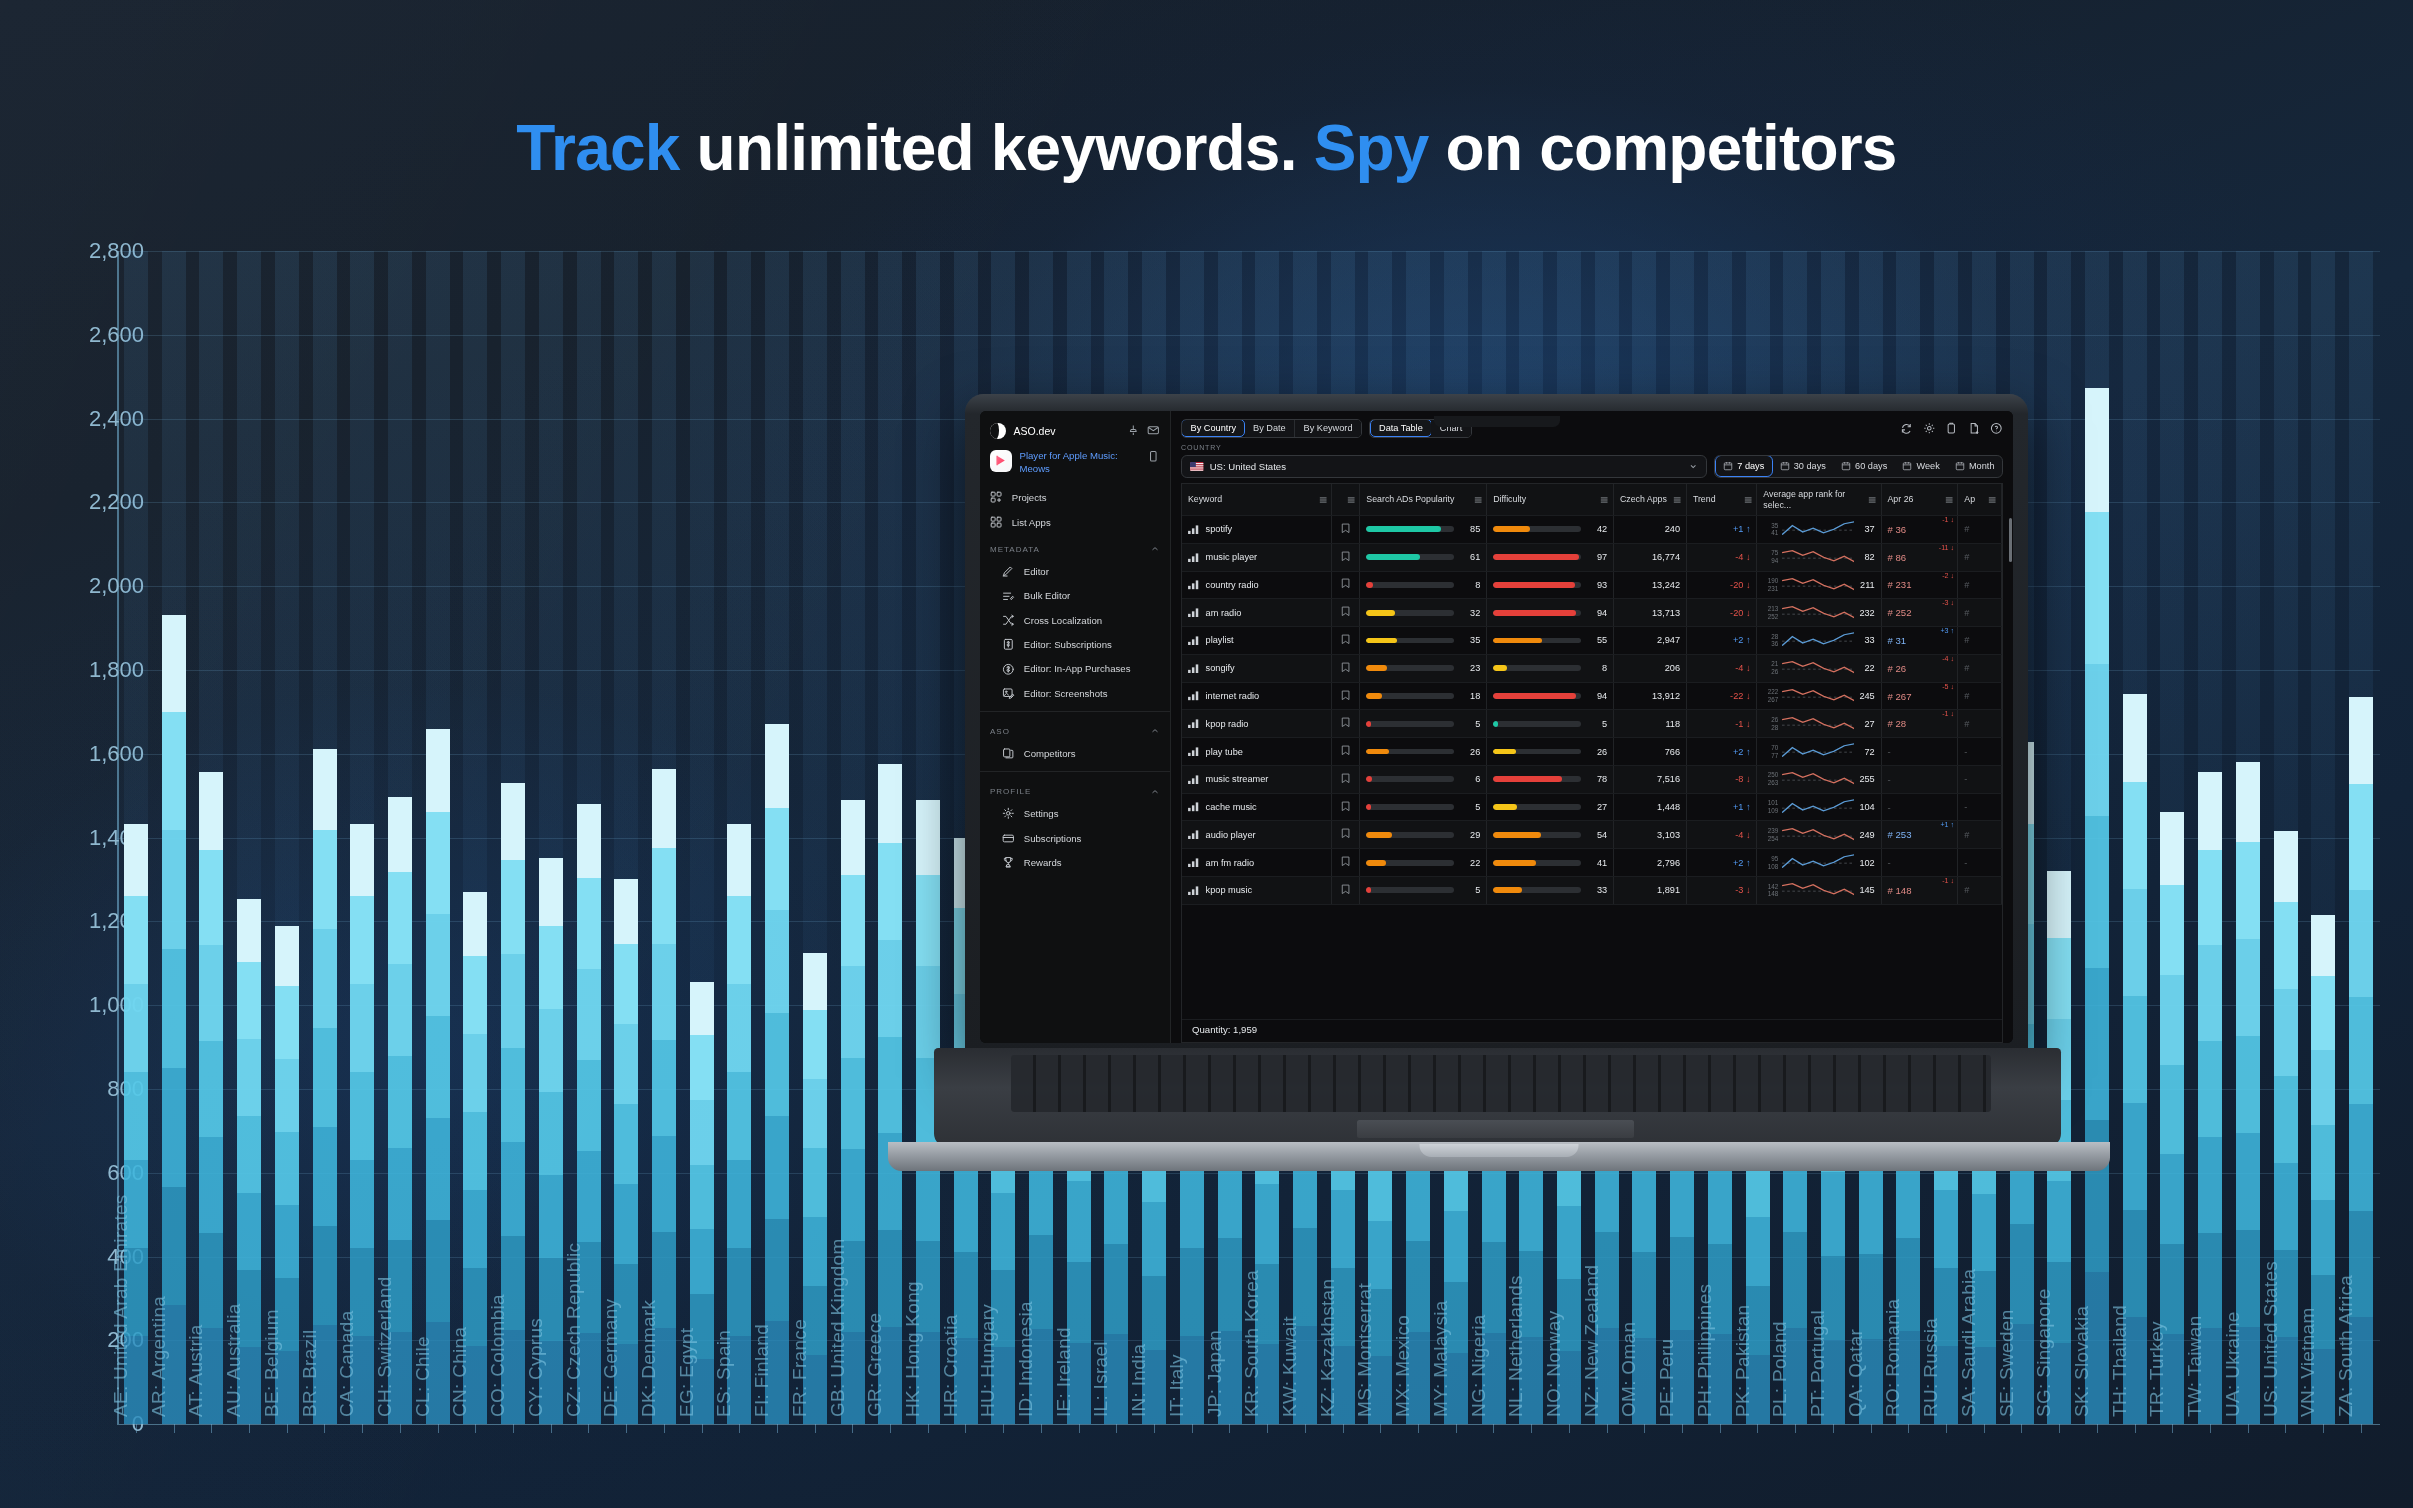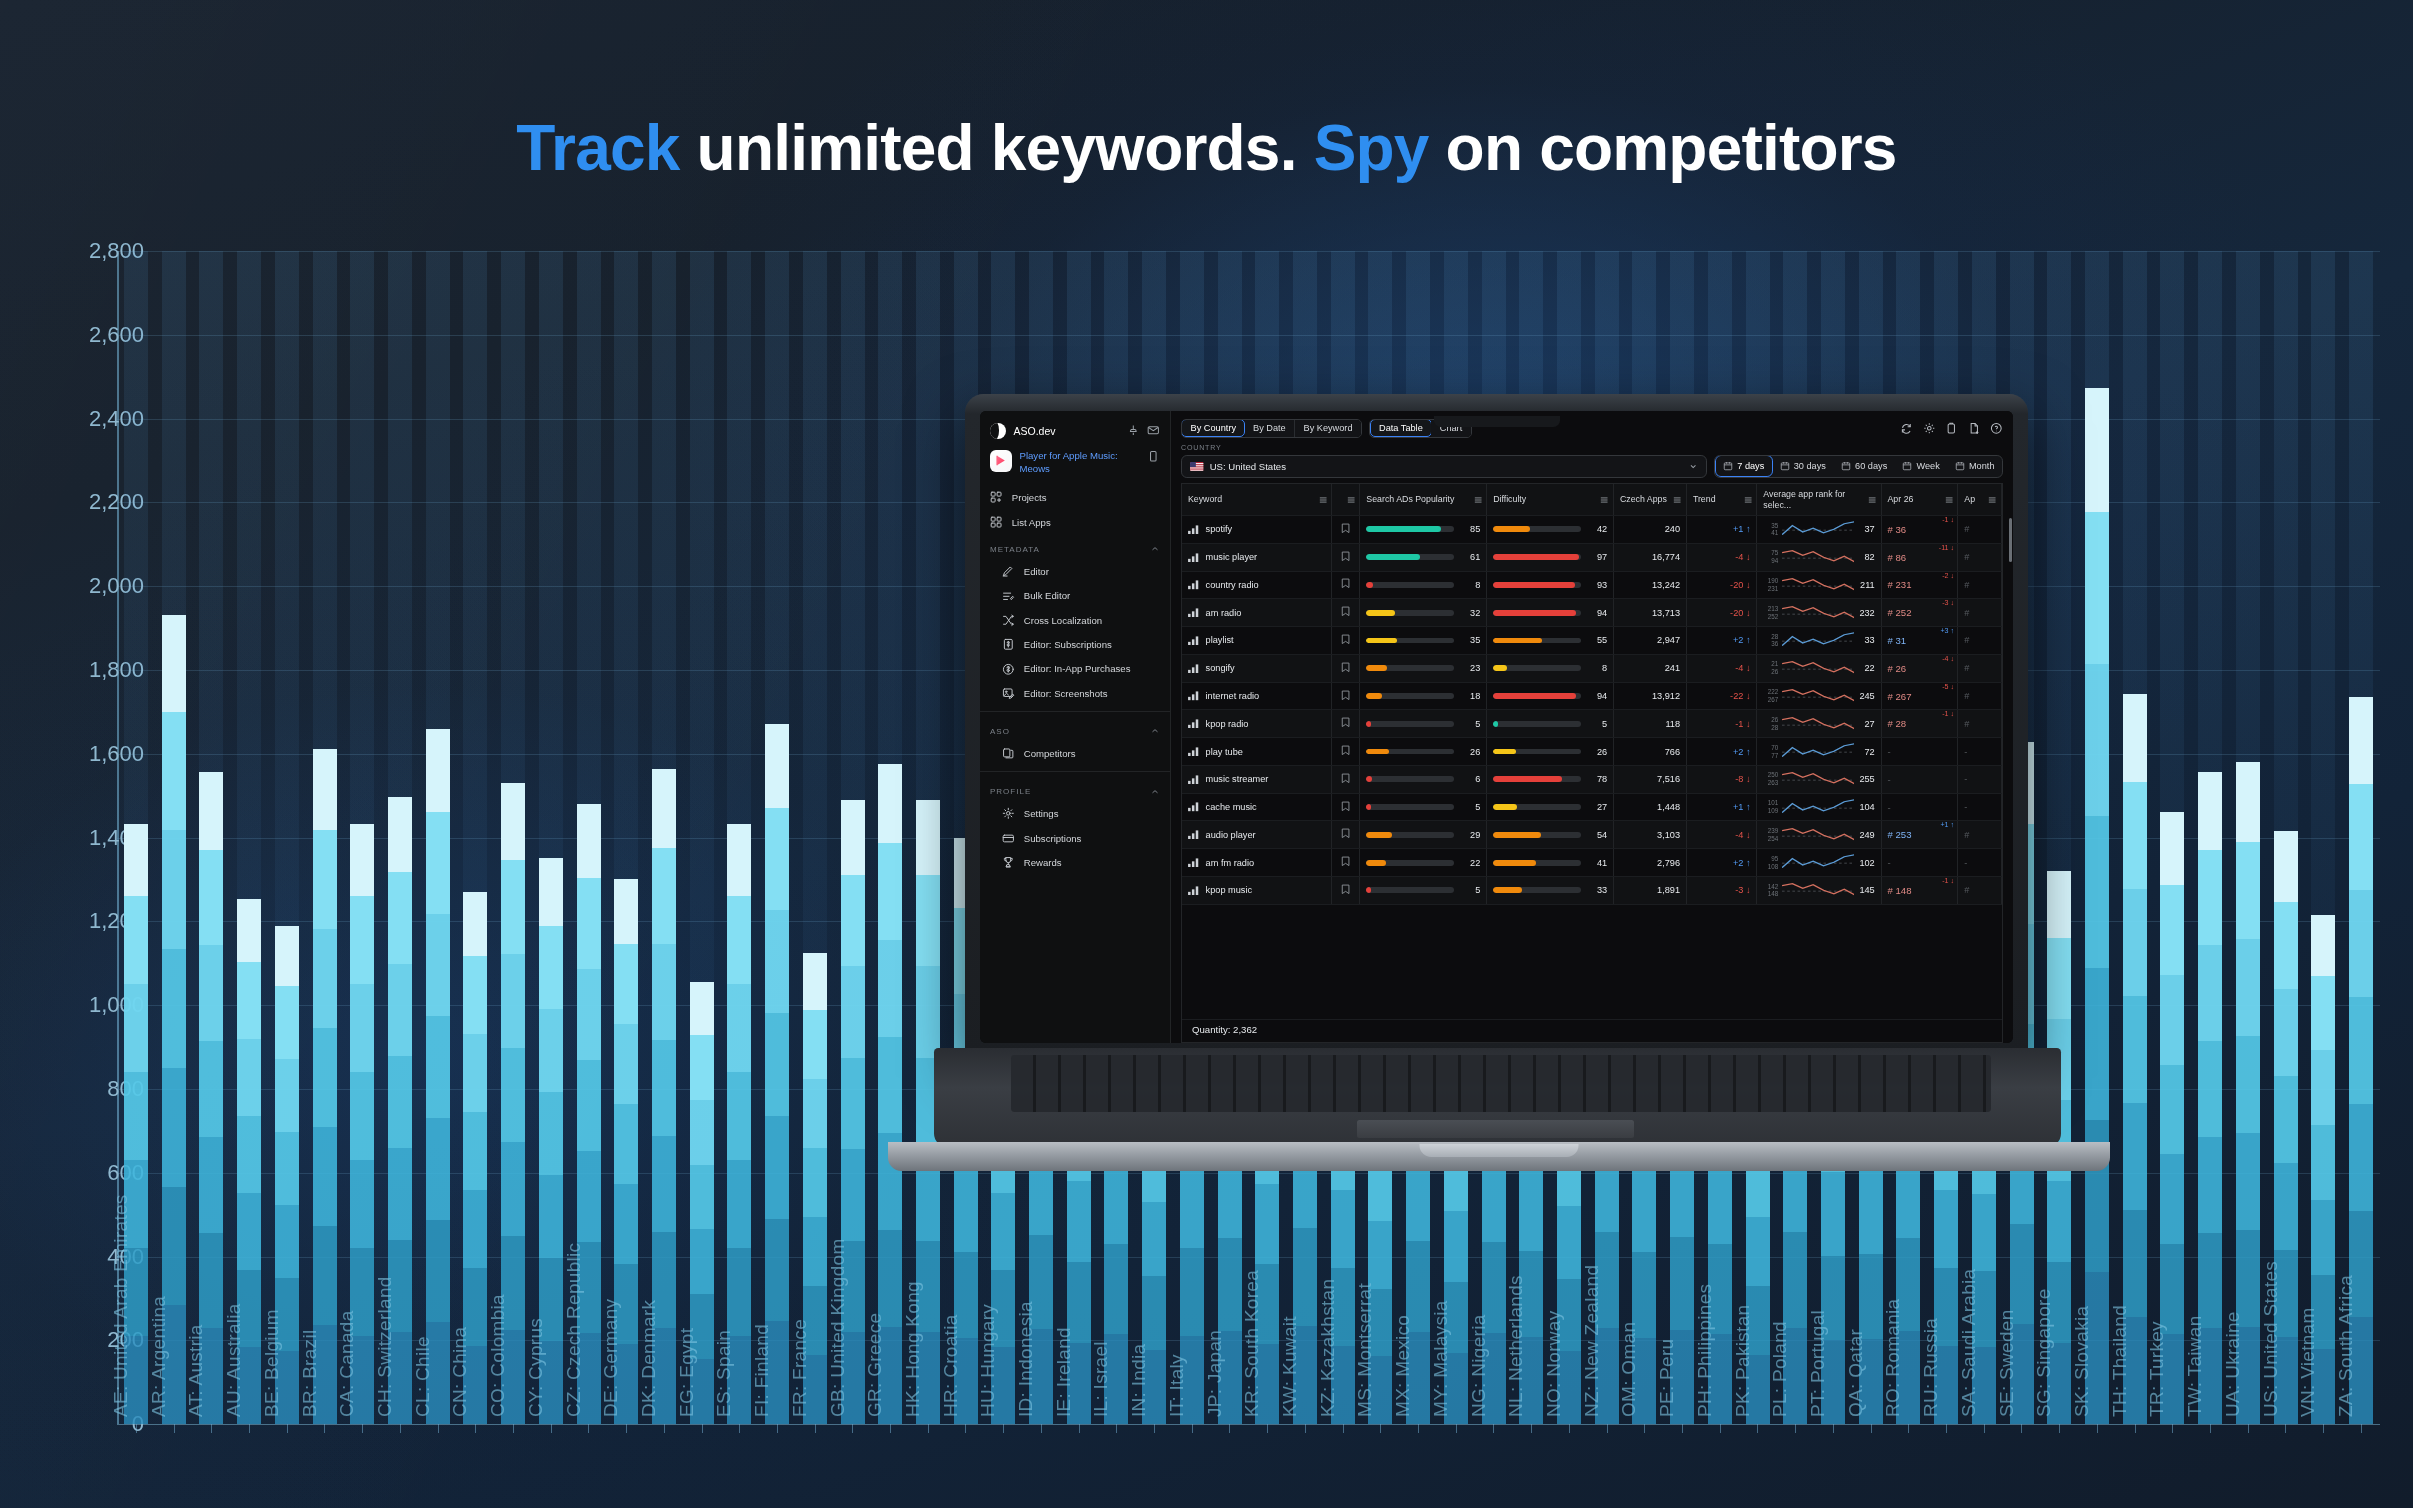--- a/index.html
+++ b/index.html
@@ -1699,21 +1699,21 @@
                       </div>
                     </td>
                     <td>
                       <div class="meter-cell">
                         <span class="meter">
                           <i style="width:16%;background:#f5c518"></i>
                         </span>
                         <span class="meter-val">8</span>
                       </div>
                     </td>
-                    <td class="num">241</td>
+                    <td class="num">206</td>
                     <td class="trend down">-4 ↓</td>
                     <td>
                       <div class="spark-cell">
                         <span class="spark-minmax">21<br>26</span>
                         <svg class="spark-svg" viewBox="0 0 56 20" preserveAspectRatio="none">
                           <path d="M0 11 H56" stroke="#55595e" stroke-width="0.8" stroke-dasharray="2 2" fill="none"></path>
                           <polyline points="0,5 8,3 16,8 24,4 32,10 40,14 48,9 56,15" fill="none" stroke="#d4705f" stroke-width="1.3"></polyline>
                         </svg>
                         <span class="spark-val">22</span>
                       </div>
@@ -2077,21 +2077,21 @@
                         </svg>
                         <span class="spark-val">145</span>
                       </div>
                     </td>
                     <td class="rank-cell"><span class="rank-red"># 148</span><span class="delta down">-1 ↓</span></td>
                     <td class="rank-dash">#</td>
                   </tr>
                 </tbody>
             </table>
           </div>
-          <div id="quantity">Quantity: 2,362</div>
+          <div id="quantity">Quantity: 1,959</div>
         </div>
         <div id="vscroll"></div>
       </div>
     </div>
   </div>
   <div id="laptop-base">
     <div id="keyboard-deck">
       <div id="keys"></div>
       <div id="trackpad"></div>
     </div>

